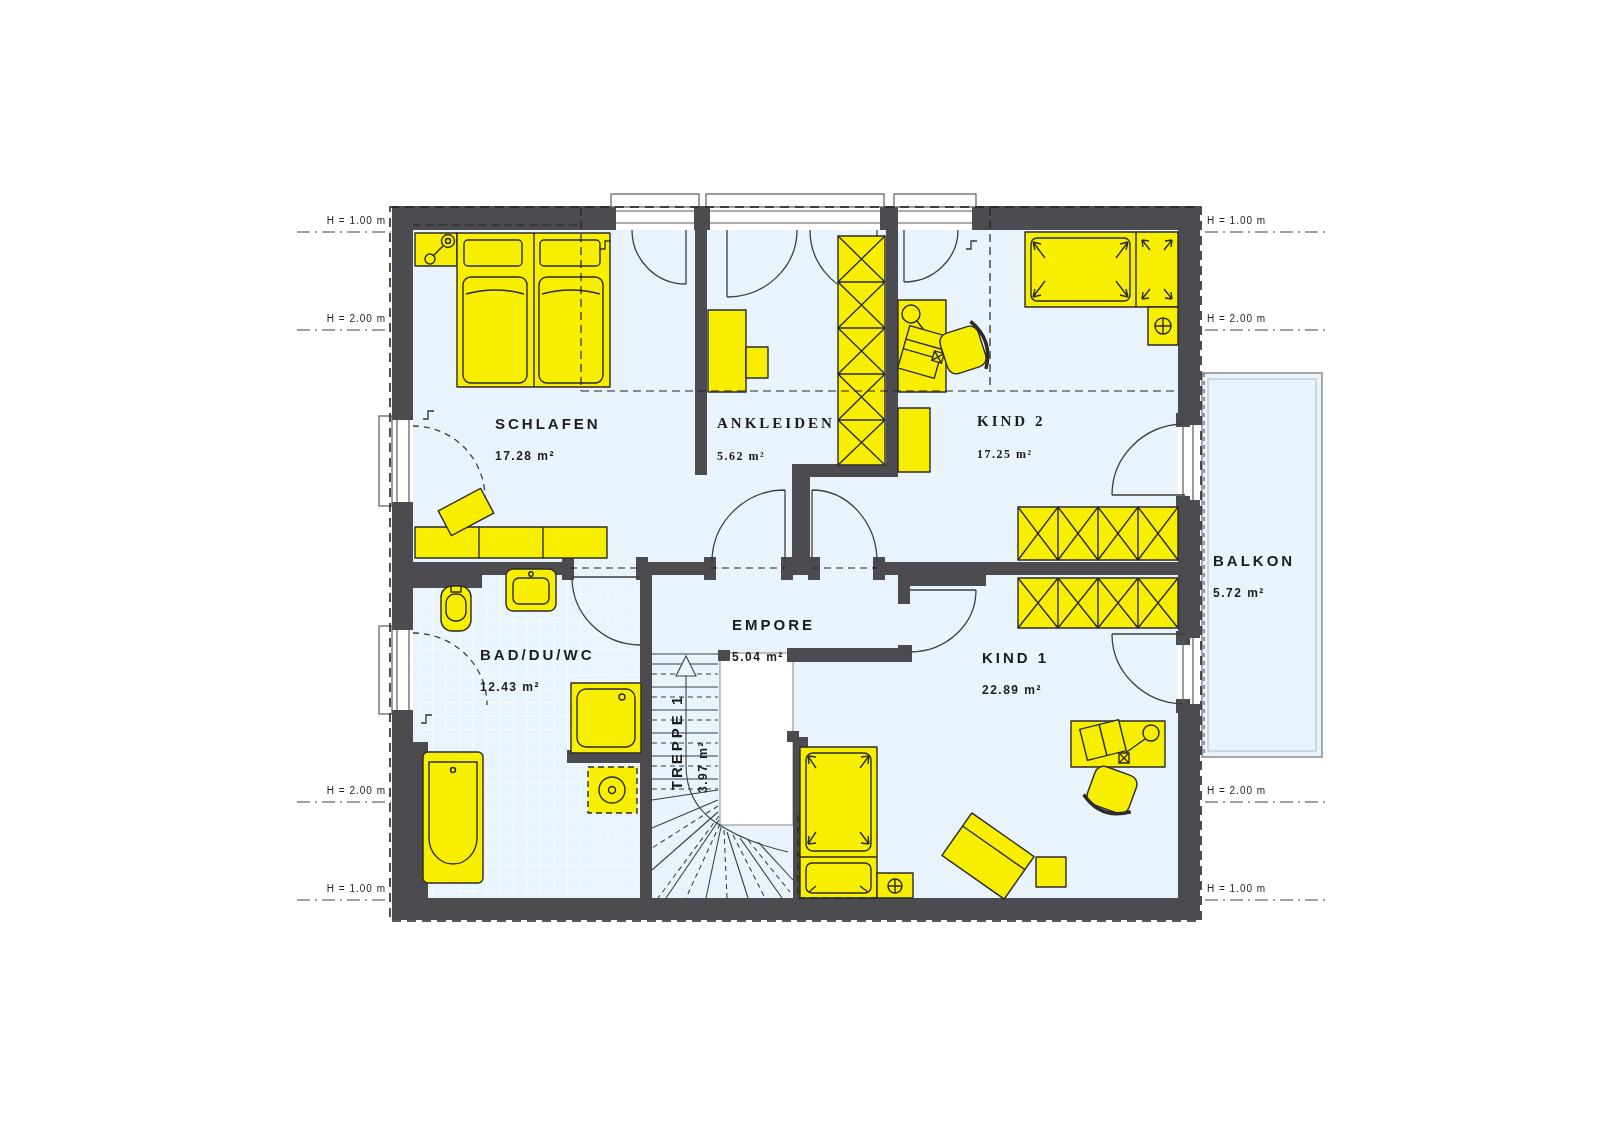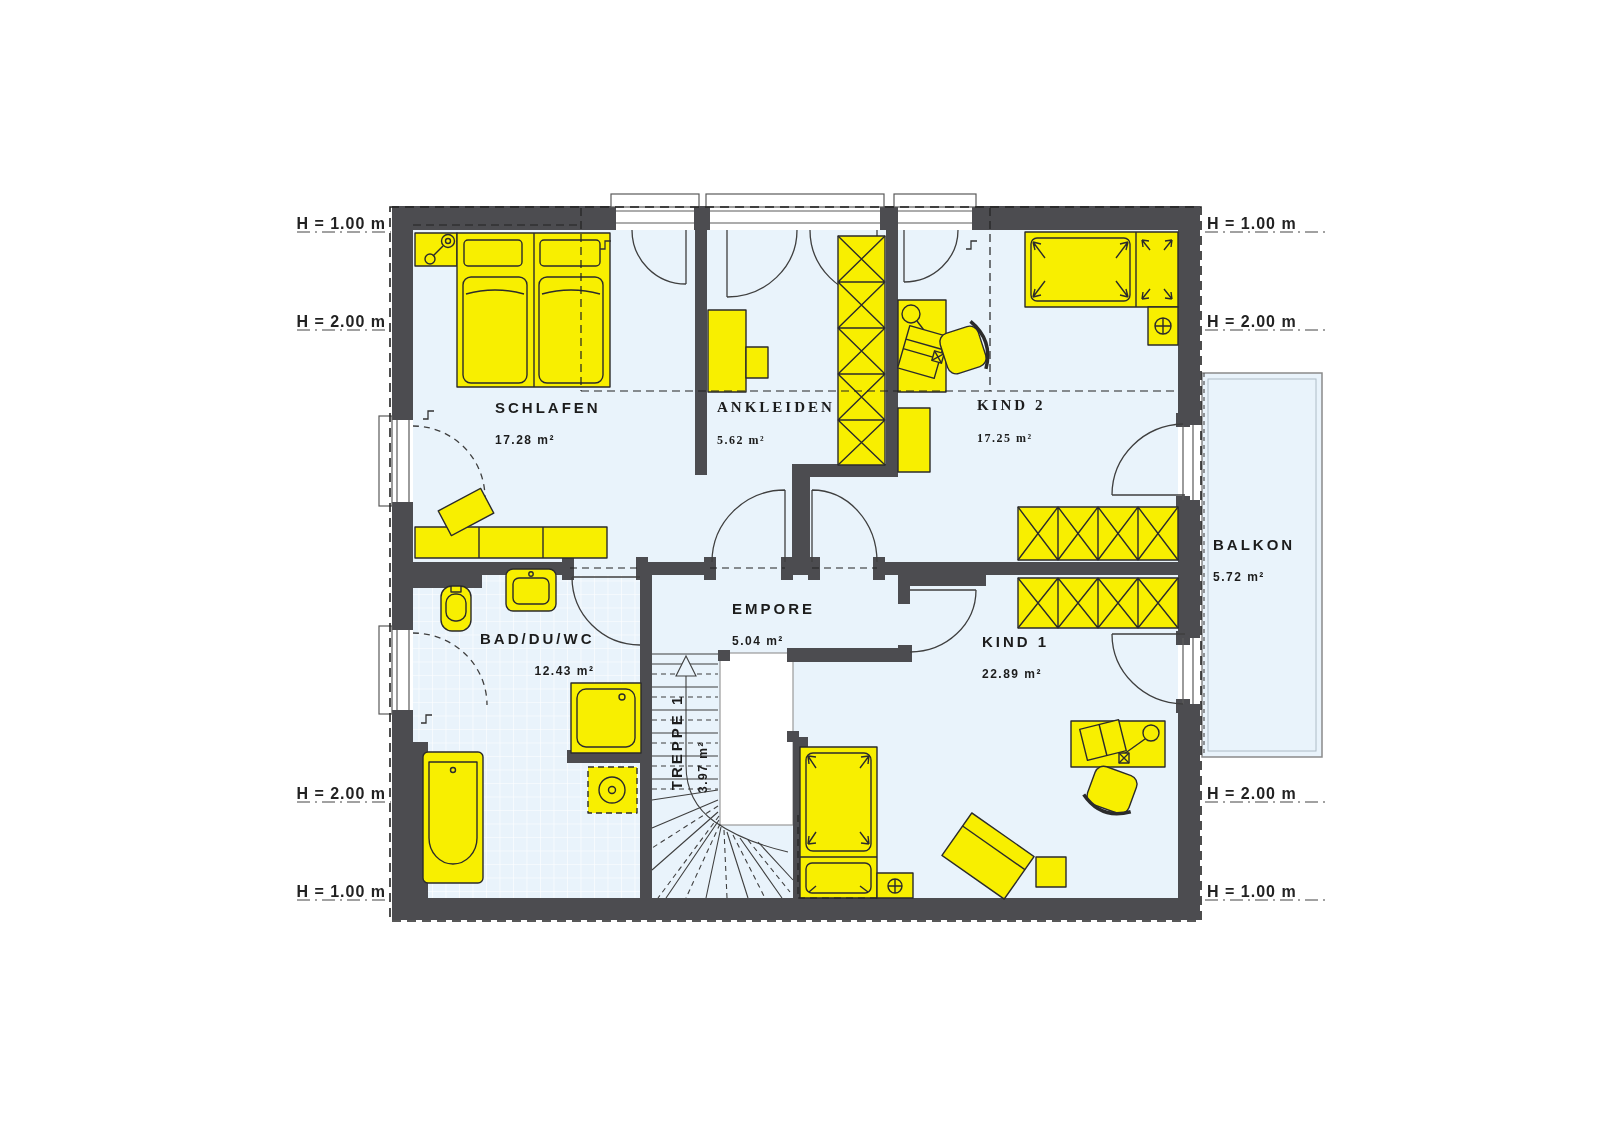--- a/index.html
+++ b/index.html
@@ -1,24 +1,24 @@
 <!DOCTYPE html>
 <html><head>
 <meta charset="utf-8">
 <style>
   html,body{margin:0;padding:0;background:#ffffff;}
   #stage{position:relative;width:1600px;height:1132px;background:#fff;overflow:hidden;
          font-family:"Liberation Sans", sans-serif;}
   svg{position:absolute;left:0;top:0;}
   .room-label{position:absolute;color:var(--text,#1c1c1c);pointer-events:none;}
-  .room-name{display:block;font-size:15px;font-weight:700;letter-spacing:3px;white-space:nowrap;}
+  .room-name{display:block;font-size:15px;font-weight:700;letter-spacing:3px;white-space:nowrap;margin-top:16px;}
   .room-area{display:block;font-size:12px;font-weight:700;letter-spacing:1.5px;margin-top:17px;white-space:nowrap;}
   .rot{transform:translate(-50%,-50%) rotate(-90deg);transform-origin:center;}
   .rot .room-name{margin:0;}
-  .hmark{position:absolute;font-size:16px;font-weight:700;letter-spacing:1px;color:#222;white-space:nowrap;}
+  .hmark{position:absolute;font-size:10px;font-weight:400;letter-spacing:1px;color:#222;white-space:nowrap;}
   .hmark.right{text-align:left;}
   .hmark.left{width:90px;text-align:right;}
 </style>
 </head>
 <body>
 
 <div id="stage" style="--text: #1c1c1c;">
 
 <svg width="1600" height="1132" viewBox="0 0 1600 1132">
   <defs>
@@ -339,21 +339,21 @@
   <span class="room-area">5.62 m²</span>
 </div>
 <div class="room-label" style="left:977px;top:397px;font-family:Liberation Serif, serif;">
   <span class="room-name">KIND 2</span>
   <span class="room-area">17.25 m²</span>
 </div>
 <div class="room-label" style="left:732px;top:600px;">
   <span class="room-name">EMPORE</span>
   <span class="room-area">5.04 m²</span>
 </div>
-<div class="room-label" style="left:480px;top:630px;text-align:right;">
+<div class="room-label" style="left:480px;top:630px;">
   <span class="room-name">BAD/DU/WC</span>
   <span class="room-area">12.43 m²</span>
 </div>
 <div class="room-label" style="left:982px;top:633px;">
   <span class="room-name">KIND 1</span>
   <span class="room-area">22.89 m²</span>
 </div>
 <div class="room-label" style="left:1213px;top:536px;">
   <span class="room-name">BALKON</span>
   <span class="room-area">5.72 m²</span>

